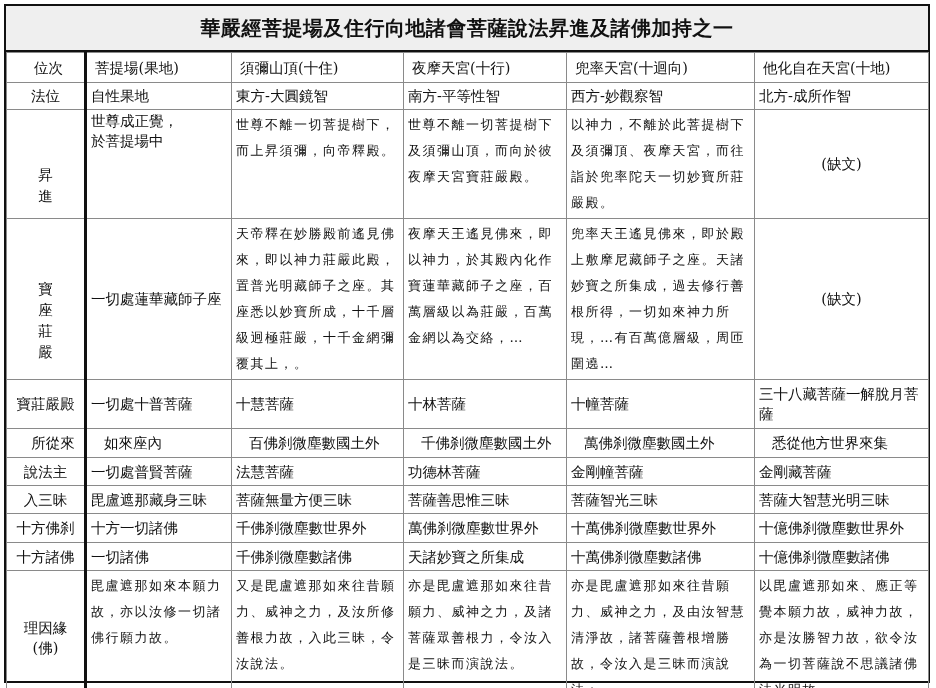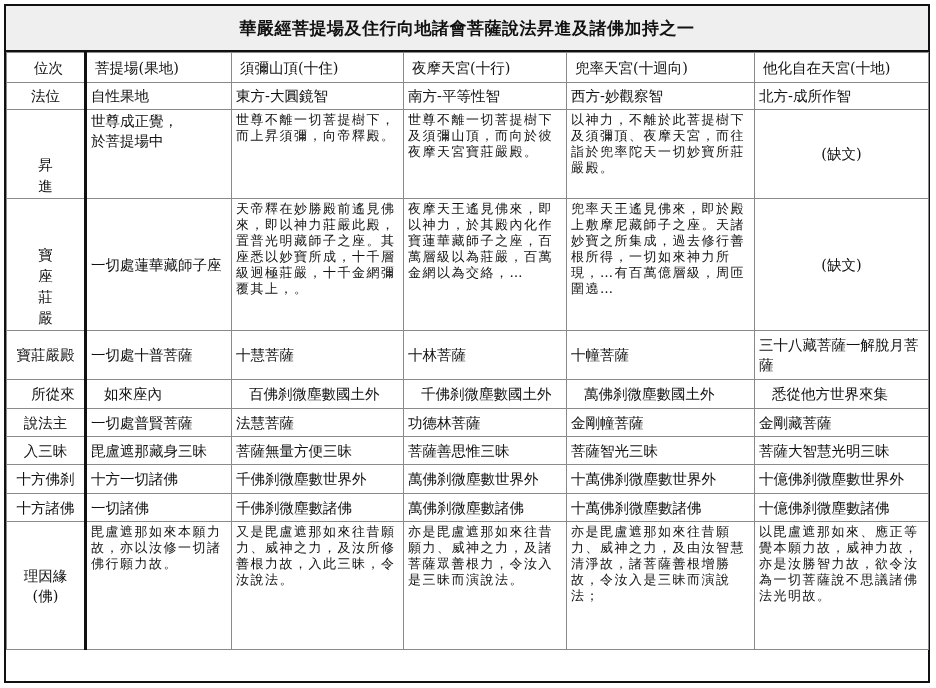--- a/index.html
+++ b/index.html
@@ -4,27 +4,27 @@
 <style>
   html, body { margin: 0; padding: 0; background: #ffffff; }
   body { width: 936px; height: 688px; overflow: hidden; position: relative;
          font-family: "DejaVu Serif", "Liberation Serif", serif; color: #111; }
   .frame { position: absolute; left: 4px; top: 4px; width: 926px; height: 679px;
            border: 2px solid #111; box-sizing: border-box; }
   .title-bar { position: absolute; left: 0; top: 0; width: 100%; height: 46px;
                background: #efefef; border-bottom: 2px solid #111; box-sizing: border-box;
                display: flex; align-items: center; justify-content: center;
                font-family: "DejaVu Sans", "Liberation Sans", sans-serif;
-               font-size: 17px; font-weight: bold; letter-spacing: 0.5px; }
+               font-size: 20px; font-weight: bold; letter-spacing: 0.5px; }
   table { position: absolute; left: 0; top: 46px; width: 922px; border-collapse: collapse;
           table-layout: fixed; }
   td { border: 1px solid #8a8a8a; padding: 1px 4px; vertical-align: middle;
        font-size: 14.5px; line-height: 20px; overflow: hidden; }
   td.rowhead { text-align: center; border-right: 3px solid #111; padding: 1px 2px; }
-  td.dense { vertical-align: top; font-size: 13px; line-height: 16px; letter-spacing: 1.5px; padding: 2px 4px; }
+  td.dense { vertical-align: top; font-size: 13px; line-height: 26px; letter-spacing: 1.5px; padding: 2px 4px; }
   td.center { text-align: center; }
   td.toptext { vertical-align: top; }
   .vert { display: inline-block; width: 1.1em; word-break: break-all; line-height: 21px; margin-top: 44px; }
   tr.r0 td { height: 27px; padding-left: 8px; }
   tr.r1 td { height: 24px; }
   tr.r2 td { height: 83px; }
   tr.r3 td { height: 25px; }
   tr.r4 td { height: 127px; }
   tr.r5 td { height: 46px; }
   tr.r6 td { height: 26px; padding-left: 17px; }
@@ -120,21 +120,21 @@
       <td>十方一切諸佛</td>
       <td>千佛刹微塵數世界外</td>
       <td>萬佛刹微塵數世界外</td>
       <td>十萬佛刹微塵數世界外</td>
       <td>十億佛刹微塵數世界外</td>
     </tr>
     <tr class="r10">
       <td class="rowhead">十方諸佛</td>
       <td>一切諸佛</td>
       <td>千佛刹微塵數諸佛</td>
-      <td>萬佛刹微塵數諸佛</td>
+      <td>天諸妙寶之所集成</td>
       <td>十萬佛刹微塵數諸佛</td>
       <td>十億佛刹微塵數諸佛</td>
     </tr>
     <tr class="r12">
       <td class="rowhead" style="white-space:pre-line">理因緣
 (佛)</td>
       <td class="dense">毘盧遮那如來本願力故，亦以汝修一切諸佛行願力故。</td>
       <td class="dense">又是毘盧遮那如來往昔願力、威神之力，及汝所修善根力故，入此三昧，令汝說法。</td>
       <td class="dense">亦是毘盧遮那如來往昔願力、威神之力，及諸菩薩眾善根力，令汝入是三昧而演說法。</td>
       <td class="dense">亦是毘盧遮那如來往昔願力、威神之力，及由汝智慧清淨故，諸菩薩善根增勝故，令汝入是三昧而演說法；</td>

